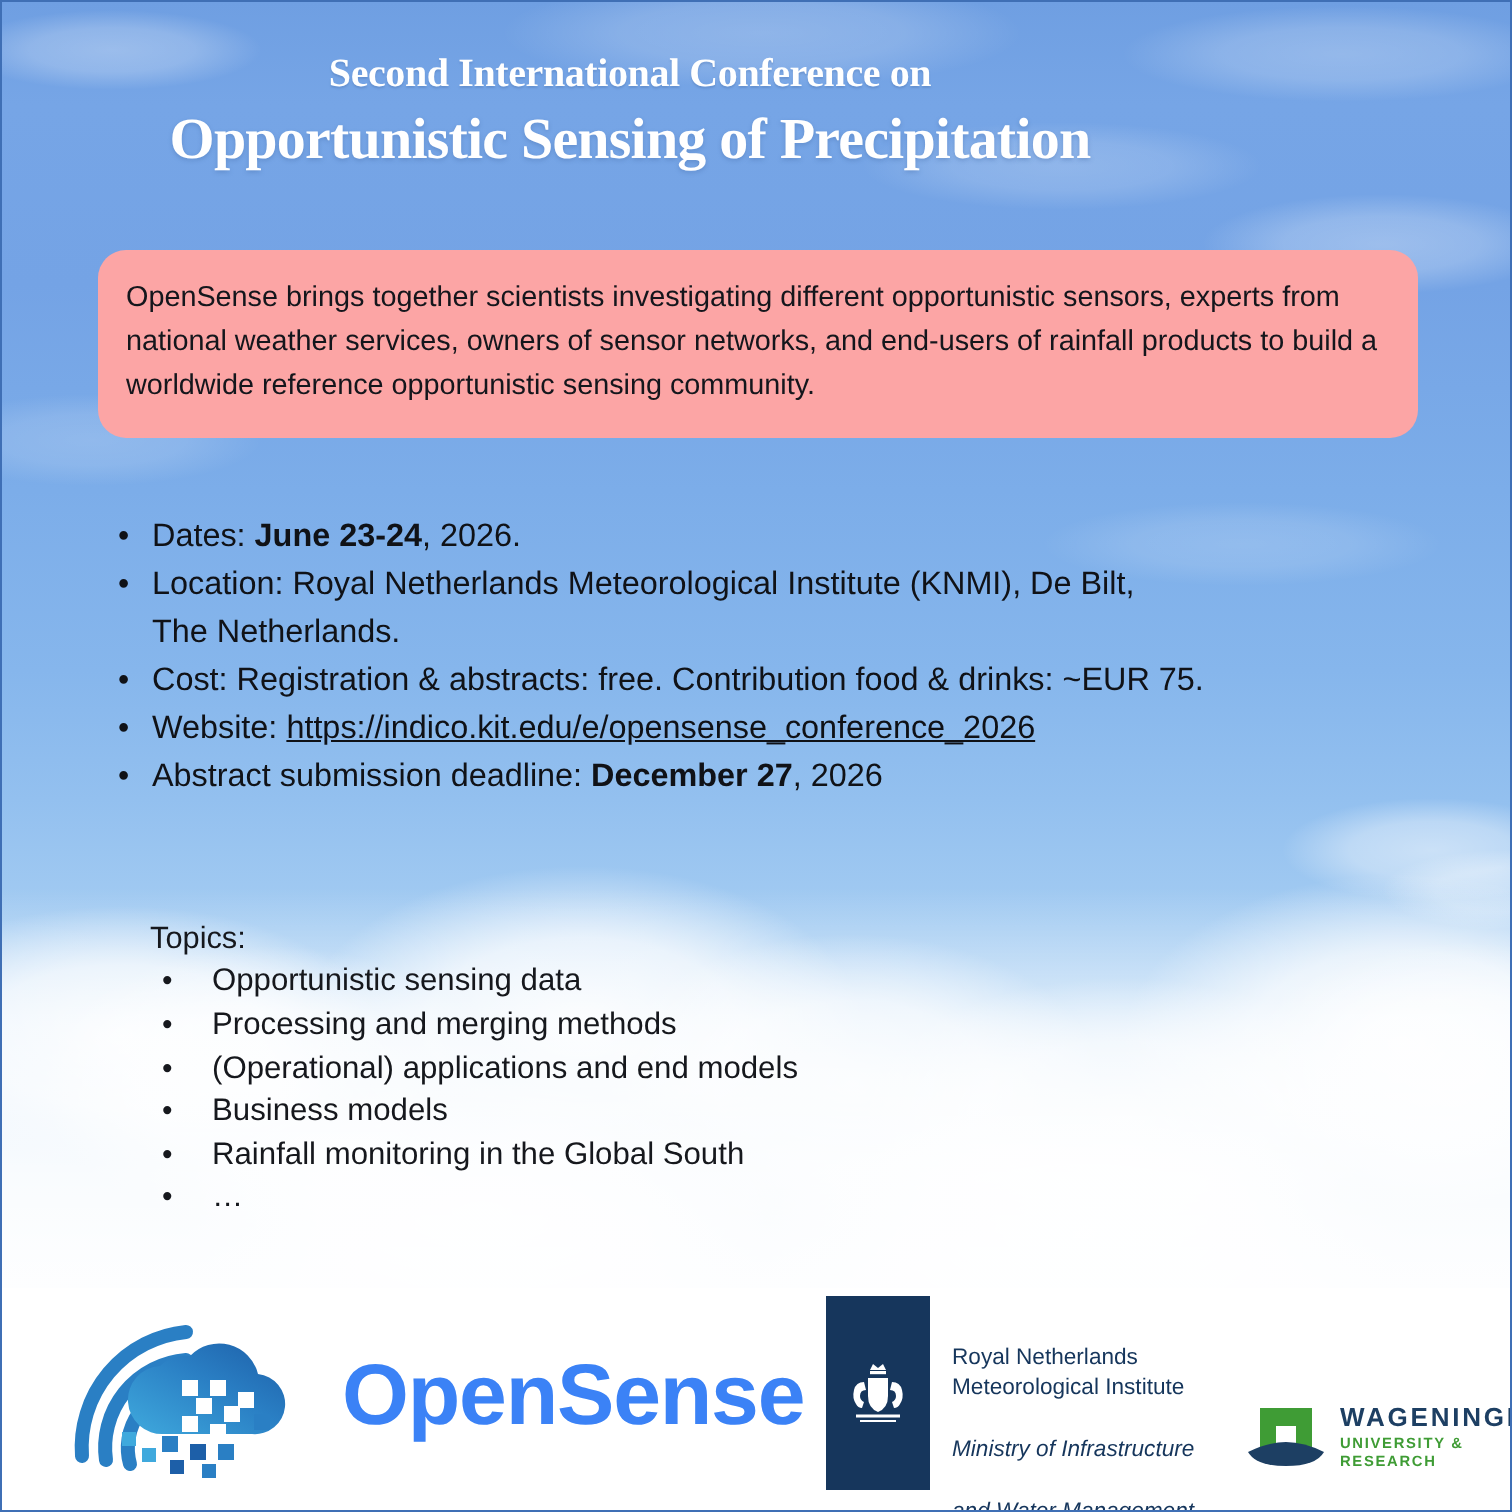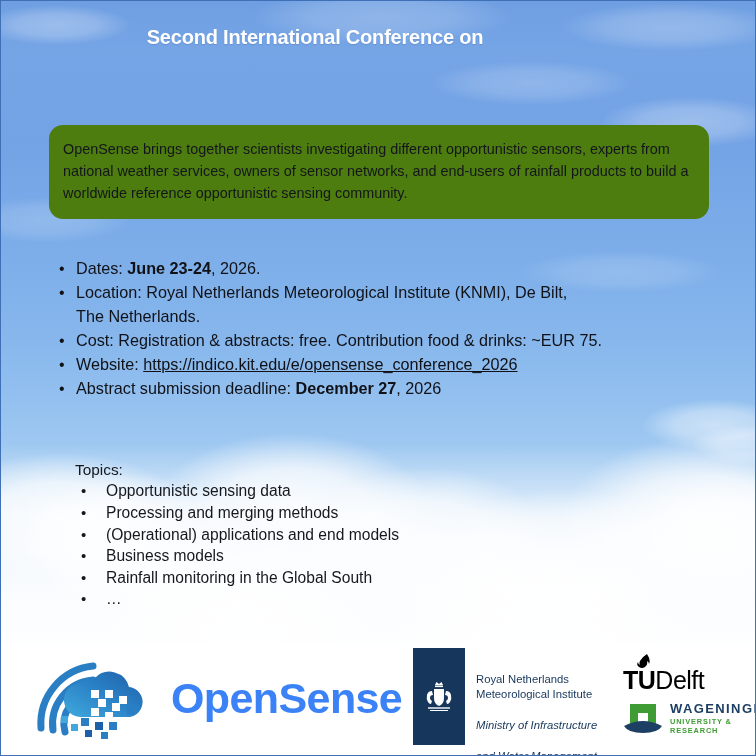--- a/index.html
+++ b/index.html
@@ -57,20 +57,21 @@
     background: linear-gradient(to bottom, rgba(255,255,255,0.0) 0%, rgba(255,255,255,0.55) 30%, rgba(255,255,255,0.88) 62%, rgba(255,255,255,0.97) 100%);
   }
 
   
   .header {
     position: absolute;
     left: 0; top: 0;
     width: 628px;
     text-align: center;
     padding-top: 24px;
+    font-family: Liberation Serif, serif;
   }
   .header-line1 {
     font-size: 20px;
     font-weight: bold;
     color: #ffffff;
     letter-spacing: -0.2px;
     line-height: 1.25;
     text-shadow: 0 1px 1px rgba(70,110,170,0.35);
   }
   .header-line2 {
@@ -84,21 +85,21 @@
   }
 
   
   .intro-box {
     position: absolute;
     left: 48px;
     top: 124px;
     width: 660px;
     box-sizing: border-box;
     padding: 14px 14px 14px 14px;
-    background: #4d7c0f;
+    background: #fca5a5;
     border-radius: 14px;
     color: #14161c;
     font-size: 14.4px;
     line-height: 1.52;
   }
 
   
   .info-list {
     position: absolute;
     left: 58px;
@@ -279,20 +280,21 @@
     <div class="cloud" style="left:430px; top:488px; width:260px; height:140px; opacity:0.85;"></div>
     <div class="cloud" style="left:560px; top:436px; width:280px; height:170px; opacity:0.92;"></div>
     <div class="cloud" style="left:620px; top:470px; width:220px; height:130px; opacity:0.80;"></div>
     <div class="cloud" style="left:90px; top:540px; width:300px; height:130px; opacity:0.88;"></div>
     <div class="cloud" style="left:380px; top:552px; width:320px; height:130px; opacity:0.86;"></div>
     <div class="cloudbank"></div>
   </div>
 
   <div class="header">
     <div class="header-line1">Second International Conference on</div>
+    <div class="header-line2">Opportunistic Sensing of Precipitation</div>
   </div>
 
   <div class="intro-box">
     <span>OpenSense brings together scientists investigating different opportunistic sensors, experts from national weather services, owners of sensor networks, and end-users of rainfall products to build a worldwide reference opportunistic sensing community.</span>
   </div>
 
   <div class="info-list">
 
     <div class="info-row">
       <span class="info-bullet">•</span>
@@ -409,26 +411,20 @@
         </svg>
       </div>
       <div class="knmi-text">
         <div class="b1">Royal Netherlands</div>
         <div class="b1">Meteorological Institute</div>
         <div class="b2">Ministry of Infrastructure</div>
         <div class="b2">and Water Management</div>
       </div>
     </div>
 
-    <div class="tud-logo">
-      <svg width="20" height="14" viewBox="0 0 20 14" style="display:block;margin-left:12px;">
-        <path d="M12 0 q-5 3 -7 7 q-1 2 0 4 q-2 -1 -2 -3 q-2 3 1 5 q3 2 6 0 q3 -2 2 -6 q2 1 2 3 q2 -4 -2 -10 z" fill="#000000"></path>
-      </svg>
-      <div class="tud-word"><span class="tu">TU</span><span class="delft">Delft</span></div>
-    </div>
 
     <div class="wur-logo">
       <div class="wur-mark">
         <svg width="40" height="38" viewBox="0 0 40 38">
           <path d="M7 4 h26 v22 h-8 v-13 h-10 v13 h-8 z" fill="#3f9c35"></path>
           <path d="M1 26 q10 -5 19 -5 q9 0 19 5 q-4 7 -19 7 q-15 0 -19 -7 z" fill="#1d3f63"></path>
         </svg>
       </div>
       <div class="wur-text">
         <div class="wur-l1">WAGENINGEN</div>

